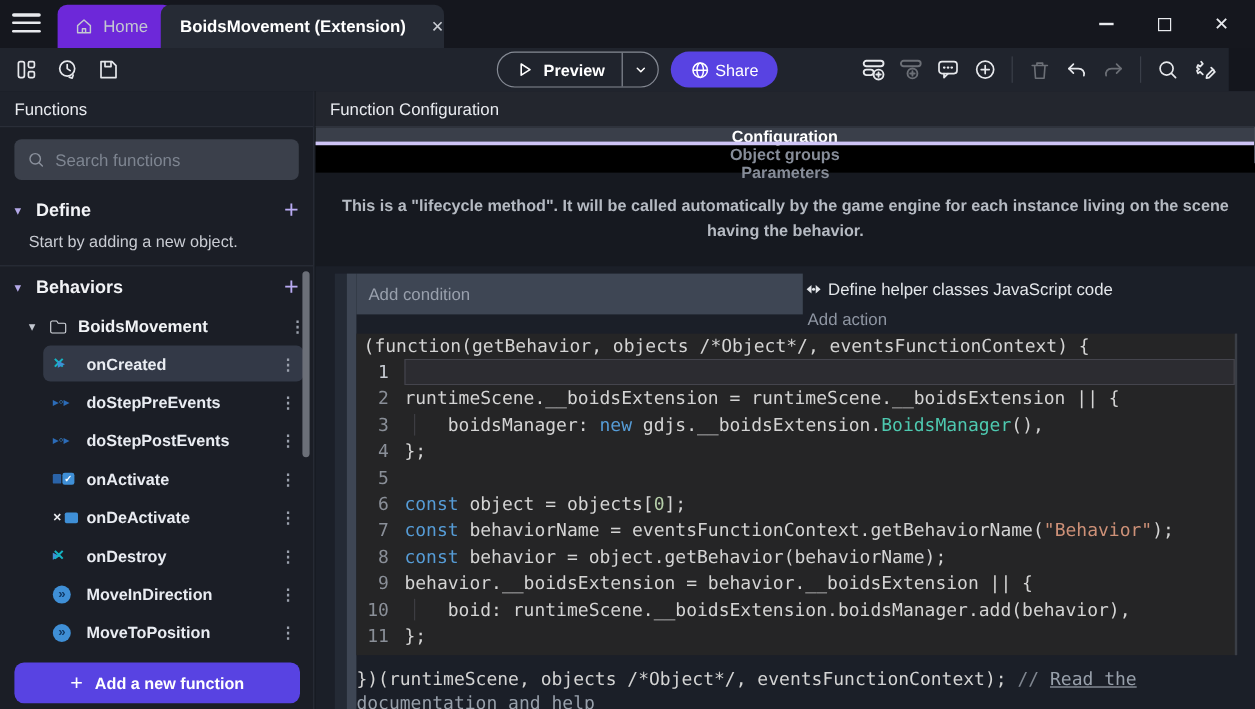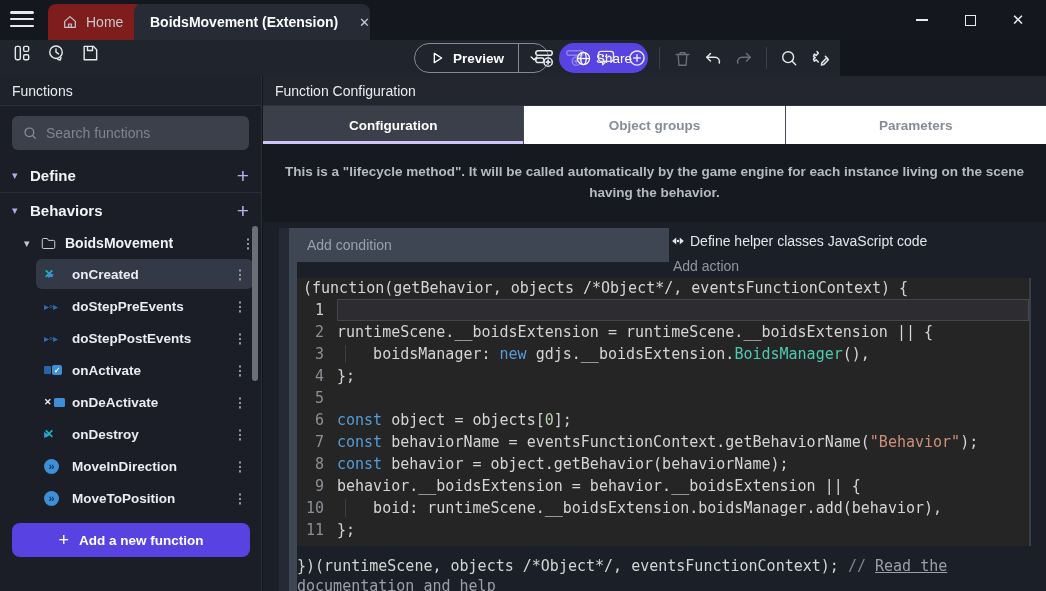--- a/index.html
+++ b/index.html
@@ -5,33 +5,33 @@
   * { margin:0; padding:0; box-sizing:border-box; }
   html,body { width:1046px; height:591px; overflow:hidden; background:#14161d;
     font-family:"Liberation Sans", sans-serif; -webkit-font-smoothing:antialiased; }
 
   
   #titlebar { position:absolute; top:0; left:0; width:1046px; height:40px; background:#15171e; }
   .hamburger { position:absolute; left:10px; top:11px; width:24px; height:18px; cursor:pointer; }
   .hamburger i { display:block; height:2.6px; background:#e8eaee; border-radius:2px; margin-bottom:4.2px; }
   .tab { position:absolute; top:4px; height:36px; display:flex; align-items:center;
     border-radius:8px 8px 0 0; color:#c3c8d1; font-size:14px; }
-  .tab.home { left:48px; width:96px; background:#7f1d1d; padding-left:14px; gap:8px; }
+  .tab.home { left:48px; width:96px; background:#6d28d9; padding-left:14px; gap:8px; }
   .tab.active { left:134px; width:236px; background:#262b35; color:#fff; font-weight:700;
     padding-left:16px; justify-content:space-between; padding-right:0; }
   .tab .close { font-weight:400; color:#c9ccd3; font-size:13px; cursor:pointer; }
   .winbtns { position:absolute; right:0; top:0; height:40px; display:flex; align-items:center; gap:28px; padding-right:18px; }
   .winbtn { width:20px; height:20px; display:flex; align-items:center; justify-content:center; color:#e8eaee; cursor:pointer; }
   .winbtn .bar { width:12px; height:1.6px; background:#e8eaee; }
   .winbtn .box { width:11px; height:11px; border:1.6px solid #e8eaee; }
   .winbtn.x { font-size:15px; }
 
   
-  #toolbar { position:absolute; top:40px; left:0; width:840px; height:36px; background:#20242d;
-    display:flex; align-items:flex-start; }
+  #toolbar { position:absolute; top:40px; left:0; width:1024px; height:36px; background:#20242d;
+    display:flex; align-items:center; }
   .tb-ic { width:28px; height:26px; display:flex; align-items:center; justify-content:center; cursor:pointer; }
   .tb-ic svg { stroke:#e6e8ec; fill:none; stroke-width:1.7; stroke-linecap:round; stroke-linejoin:round; }
   .tb-ic.dim svg { opacity:.38; }
   .tb-left { display:flex; gap:6px; margin-left:8px; }
   .tb-center { position:absolute; left:414px; top:3px; display:flex; gap:10px; }
   .btn-preview { display:flex; align-items:center; height:30px; border:1px solid #858a94;
     border-radius:15px; color:#fff; font-weight:700; font-size:13.5px; cursor:pointer; background:transparent; }
   .btn-preview .main { display:flex; align-items:center; gap:8px; padding:0 14px 0 14px; }
   .btn-preview .split { width:30px; height:100%; border-left:1px solid #858a94;
     display:flex; align-items:center; justify-content:center; }
@@ -85,21 +85,21 @@
   .btn-addfn { margin:10px 12px 0 12px; height:34px; border-radius:8px; background:#5843e2;
     color:#fff; font-weight:700; font-size:13.5px; display:flex; align-items:center; justify-content:center;
     gap:10px; cursor:pointer; border:none; width:238px; font-family:"Liberation Sans", sans-serif; }
   .btn-addfn .p { font-size:18px; font-weight:400; }
   .sb-scrollbar { position:absolute; right:3px; top:150px; width:6px; height:155px;
     background:#6b6f78; border-radius:3px; }
 
   
   #main { position:absolute; top:76px; left:263px; width:783px; height:515px; background:#1b1f28; }
   #main .panel-head { background:#23262e; border-bottom:1px solid #2f333d; }
-  .tabs { height:38px; display:flex; background:#ffffff; }
+  .tabs { height:38px; display:flex; background:#000000;flex-direction:column; }
   .mtab { flex:1; display:flex; align-items:center; justify-content:center; position:relative;
     color:#868c98; font-weight:700; font-size:13.5px; border-right:1px solid #454a55; cursor:pointer; }
   .mtab:last-child { border-right:none; }
   .mtab.active { background:#3a3f4a; color:#fff; }
   .mtab.active::after { content:""; position:absolute; left:0; right:0; bottom:0; height:3px; background:#cec4f6; }
   .info { height:78px; background:#161920; display:flex; align-items:center; justify-content:center; }
   .info p { max-width:740px; text-align:center; color:#b5bac2; font-weight:700; font-size:13.5px; line-height:1.55; }
 
   
   .events { position:absolute; top:146px; left:0; right:0; bottom:0; background:#1b1f28; }
@@ -292,20 +292,21 @@
         </svg>
     </span>
     <input type="text" value="" placeholder="Search functions" style="">
   </div>
 
   <div class="section-row">
     <span class="tri">▾</span>
     <span class="section-label">Define</span>
     <span class="section-plus">+</span>
   </div>
+  <div class="empty-text">Start by adding a new object.</div>
   <div class="sb-divider"></div>
 
   <div class="section-row">
     <span class="tri">▾</span>
     <span class="section-label">Behaviors</span>
     <span class="section-plus">+</span>
   </div>
 
   <div class="tree-row group-row">
     <span class="tri">▾</span>

